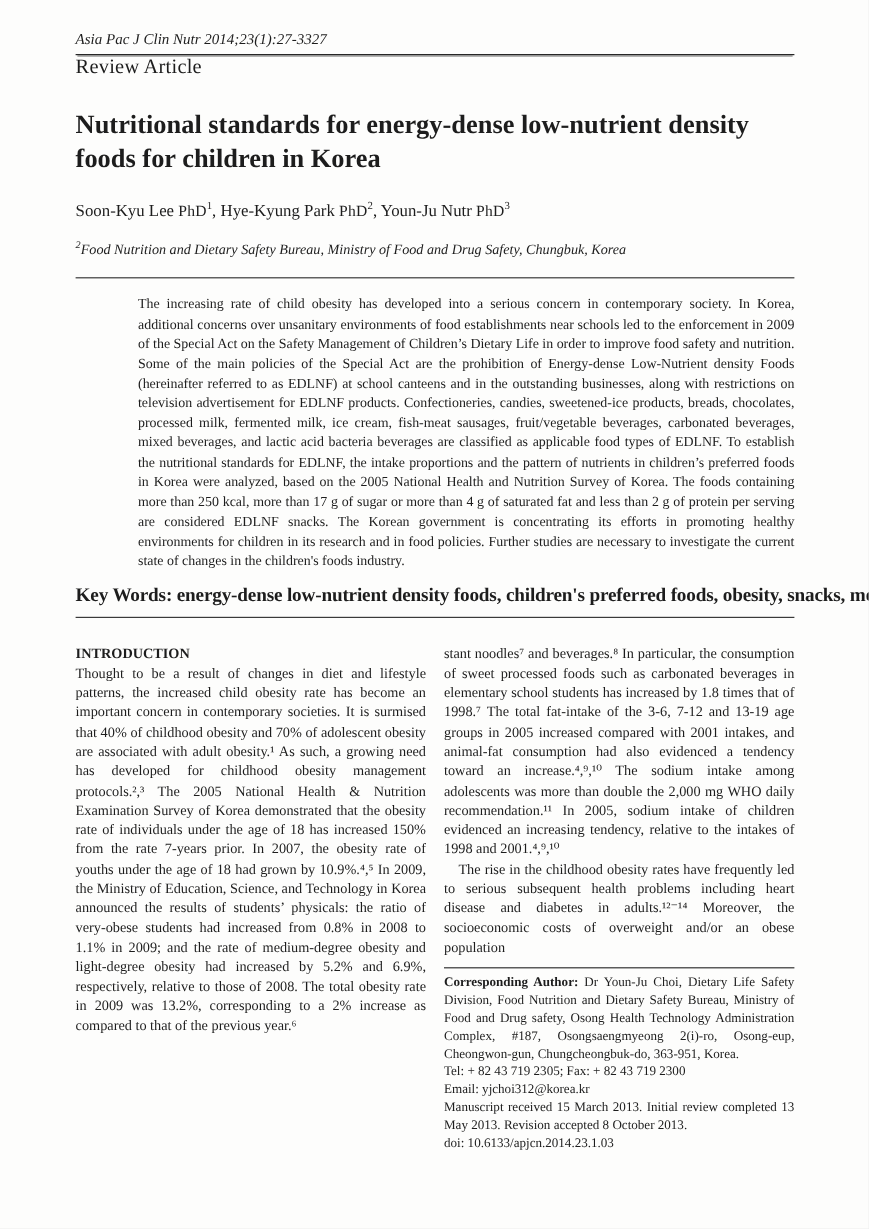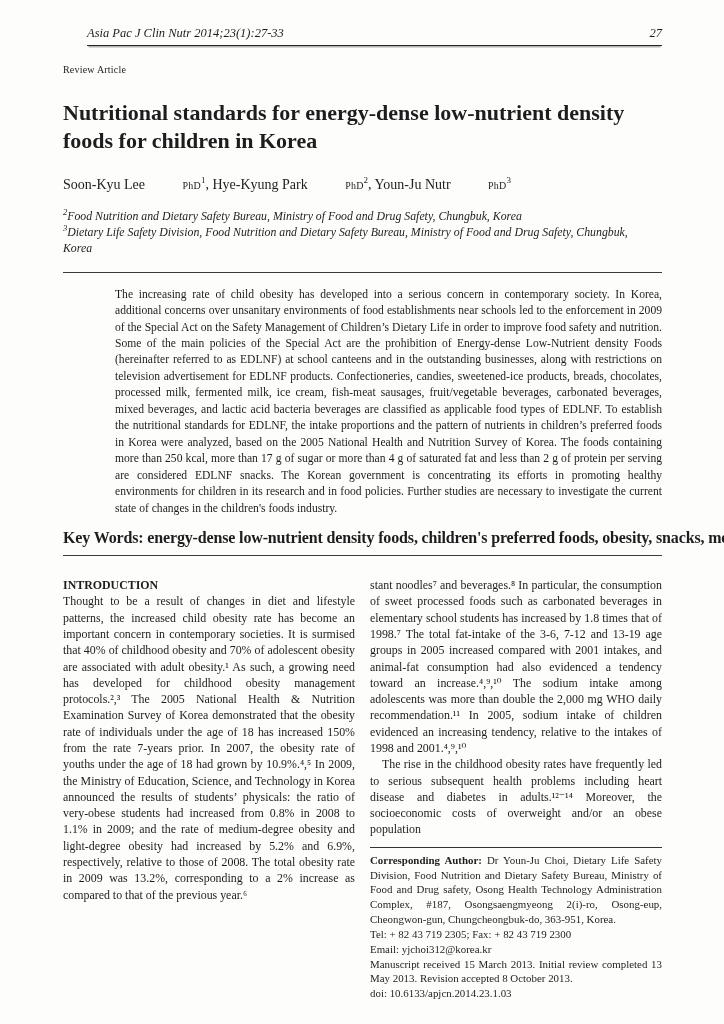--- a/index.html
+++ b/index.html
@@ -3,29 +3,29 @@
 <meta charset="utf-8">
 <style>
   html,body{margin:0;padding:0;background:#e8e8e8;}
   .page{
     width:724px;height:1024px;background:#fdfdfc;color:#1d1d1d;
     font-family:"Liberation Serif","DejaVu Serif",serif;
     box-sizing:border-box;padding:26px 62px 0 63px;position:relative;overflow:hidden;
     margin:0 auto;
   }
   
-  .hdr{display:flex;justify-content:space-between;align-items:flex-end;
+  .hdr{display:flex;justify-content:flex-start;align-items:flex-end;
        font-style:italic;font-size:12.5px;padding-bottom:4px;
-       border-bottom:1.8px solid #262626;box-shadow:0 3px 0 -1.5px rgba(40,40,40,.35);margin-left:24px;}
+       border-bottom:1.8px solid #262626;box-shadow:0 3px 0 -1.5px rgba(40,40,40,.35);}
   .hdr .pg{font-style:italic;}
   
-  .review{margin-top:18px;font-size:10px;letter-spacing:.2px;}
+  .review{font-size:17px;letter-spacing:.2px;}
   .title{margin-top:24px;font-size:22px;font-weight:bold;line-height:1.27;max-width:600px;}
   .authors{margin-top:22px;font-size:14px;}
-  .authors .deg{font-size:10px;letter-spacing:.2px;margin-left:34px;}
+  .authors .deg{font-size:13px;letter-spacing:.2px;}
   .sup{font-size:9px;vertical-align:super;line-height:0;}
   .affils{margin-top:15px;font-style:italic;font-size:11.8px;line-height:1.38;max-width:585px;}
   .affil .sup{font-size:8.5px;}
   .rule{border:none;border-top:1.2px solid #3a3a3a;margin:15px 0 0 0;}
   .abstract{margin:14px 0 0 52px;font-size:11.6px;line-height:1.42;text-align:justify;}
   .keywords{margin-top:12px;font-size:16px;font-weight:bold;letter-spacing:-.15px;white-space:nowrap;}
   .rule2{border:none;border-top:1.2px solid #3a3a3a;margin:8px 0 0 0;}
   
   .cols{display:flex;gap:15px;margin-top:21px;font-size:11.9px;line-height:1.37;text-align:justify;}
   .col{flex:1;min-width:0;}
@@ -51,21 +51,20 @@
   <div class="review">Review Article</div>
 
   <h1 class="title" style="margin-bottom:12px;">Nutritional standards for energy-dense low-nutrient density foods for children in Korea</h1>
 
   <div class="authors">
     <span>Soon-Kyu Lee </span><span class="deg">PhD</span><span class="sup">1</span><span>, </span><span>Hye-Kyung Park </span><span class="deg">PhD</span><span class="sup">2</span><span>, </span><span>Youn-Ju Nutr </span><span class="deg">PhD</span><span class="sup">3</span>
   </div>
 
   <div class="affils">
     <div class="affil"><span class="sup">2</span><span>Food Nutrition and Dietary Safety Bureau, Ministry of Food and Drug Safety, Chungbuk, Korea</span></div>
-    <div class="affil"><span class="sup">3</span><span>Dietary Life Safety Division, Food Nutrition and Dietary Safety Bureau, Ministry of Food and Drug Safety, Chungbuk, Korea</span></div>
   </div>
 
   <hr class="rule">
 
   <div class="abstract">The increasing rate of child obesity has developed into a serious concern in contemporary society. In Korea, additional concerns over unsanitary environments of food establishments near schools led to the enforcement in 2009 of the Special Act on the Safety Management of Children’s Dietary Life in order to improve food safety and nutrition. Some of the main policies of the Special Act are the prohibition of Energy-dense Low-Nutrient density Foods (hereinafter referred to as EDLNF) at school canteens and in the outstanding businesses, along with restrictions on television advertisement for EDLNF products. Confectioneries, candies, sweetened-ice products, breads, chocolates, processed milk, fermented milk, ice cream, fish-meat sausages, fruit/vegetable beverages, carbonated beverages, mixed beverages, and lactic acid bacteria beverages are classified as applicable food types of EDLNF. To establish the nutritional standards for EDLNF, the intake proportions and the pattern of nutrients in children’s preferred foods in Korea were analyzed, based on the 2005 National Health and Nutrition Survey of Korea. The foods containing more than 250 kcal, more than 17 g of sugar or more than 4 g of saturated fat and less than 2 g of protein per serving are considered EDLNF snacks. The Korean government is concentrating its efforts in promoting healthy environments for children in its research and in food policies. Further studies are necessary to investigate the current state of changes in the children's foods industry.</div>
 
   <div class="keywords">
     <span class="lbl">Key Words:</span><span> energy-dense low-nutrient density foods, children's preferred foods, obesity, snacks, meal substitutes</span>
   </div>
 

